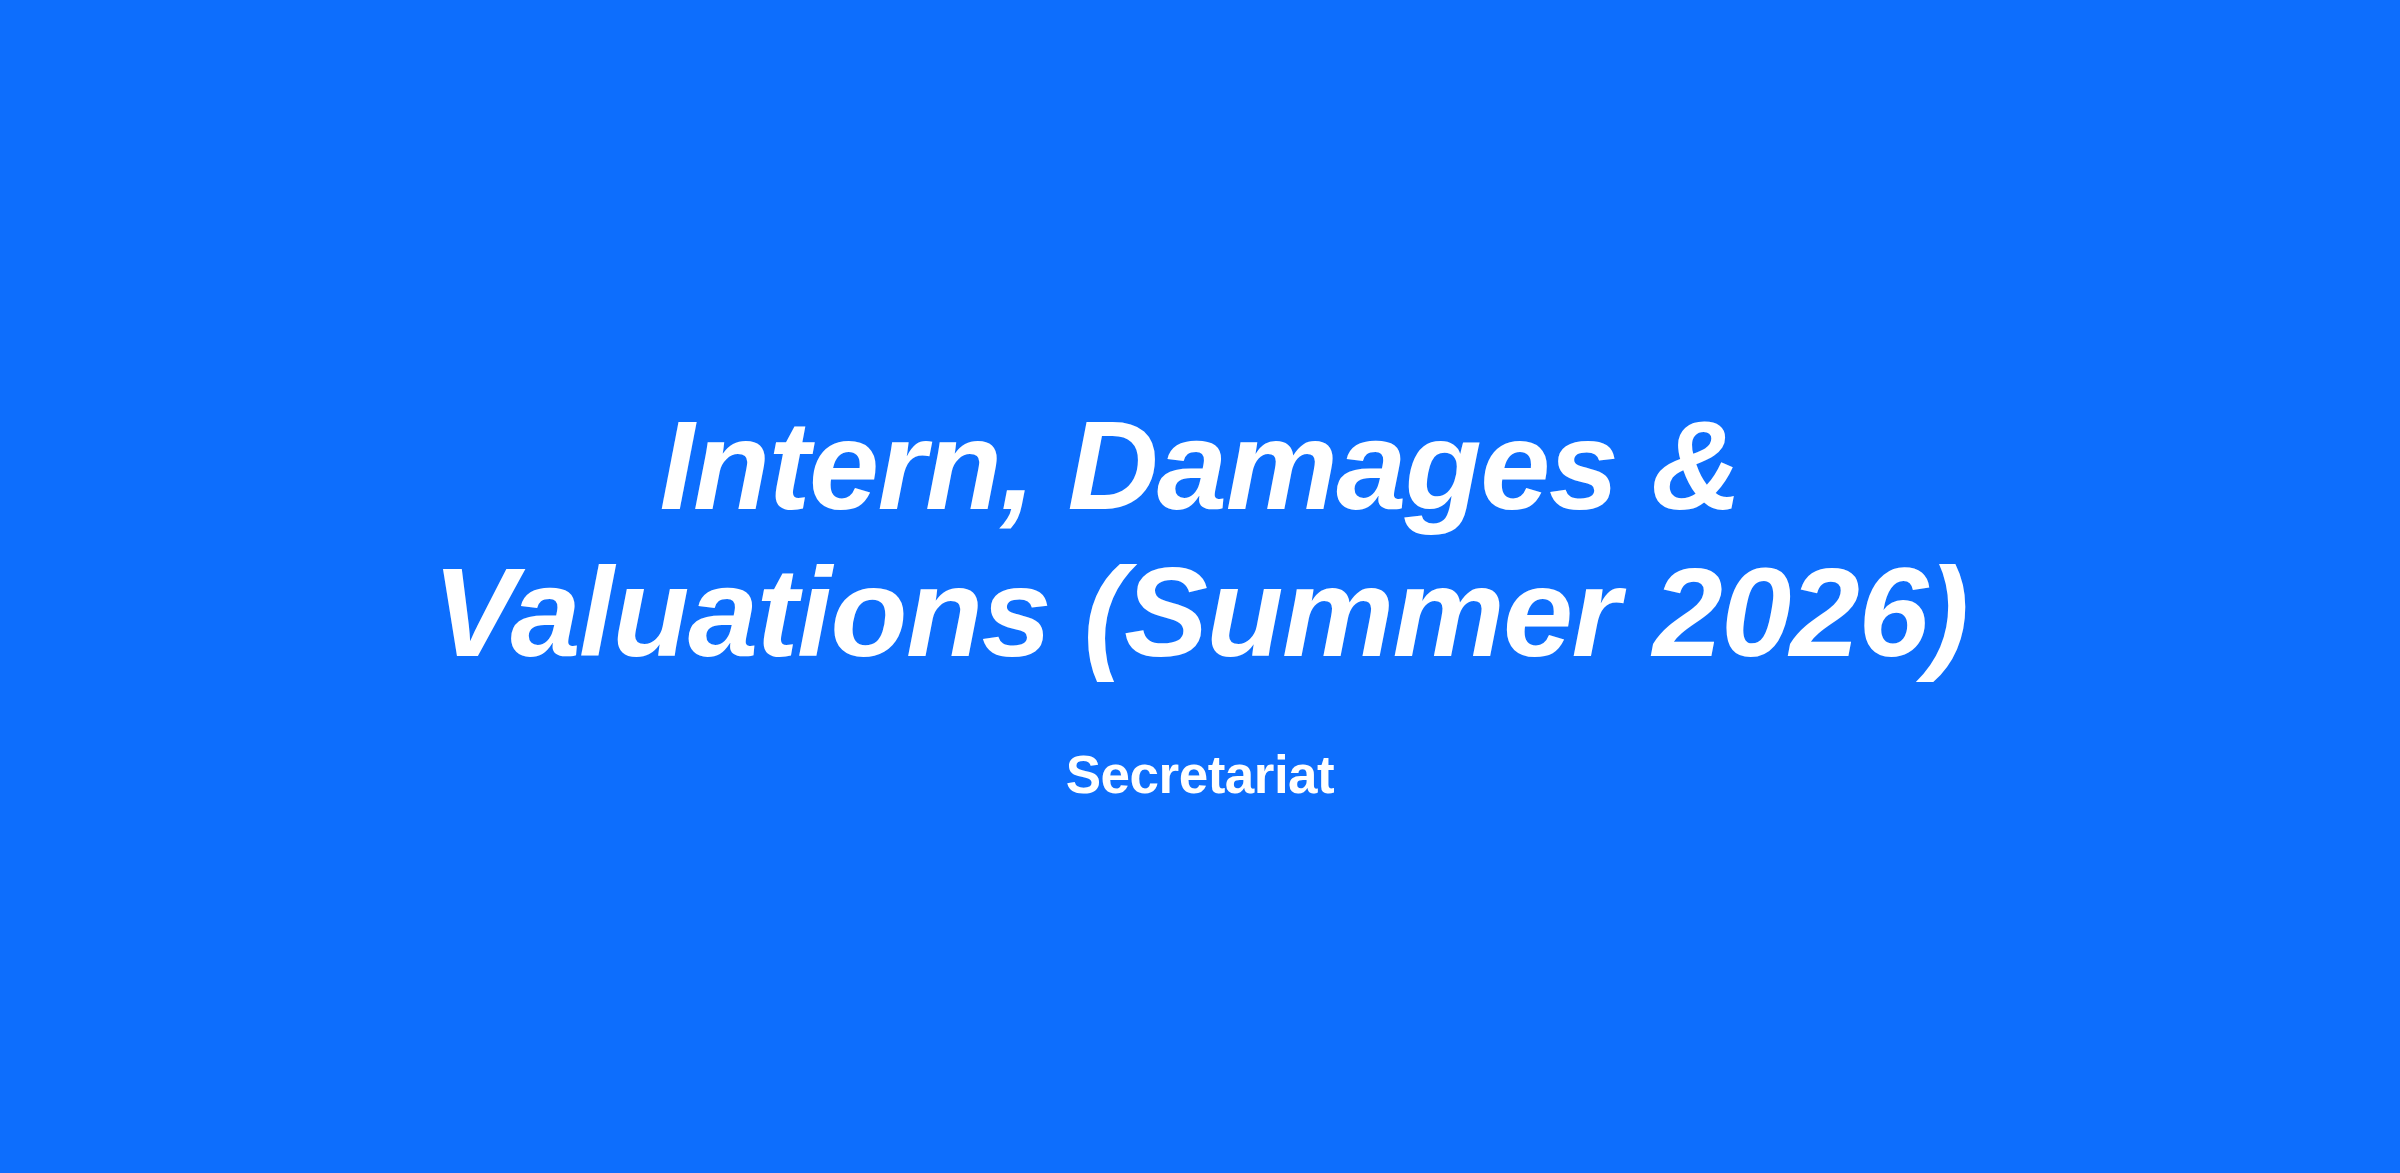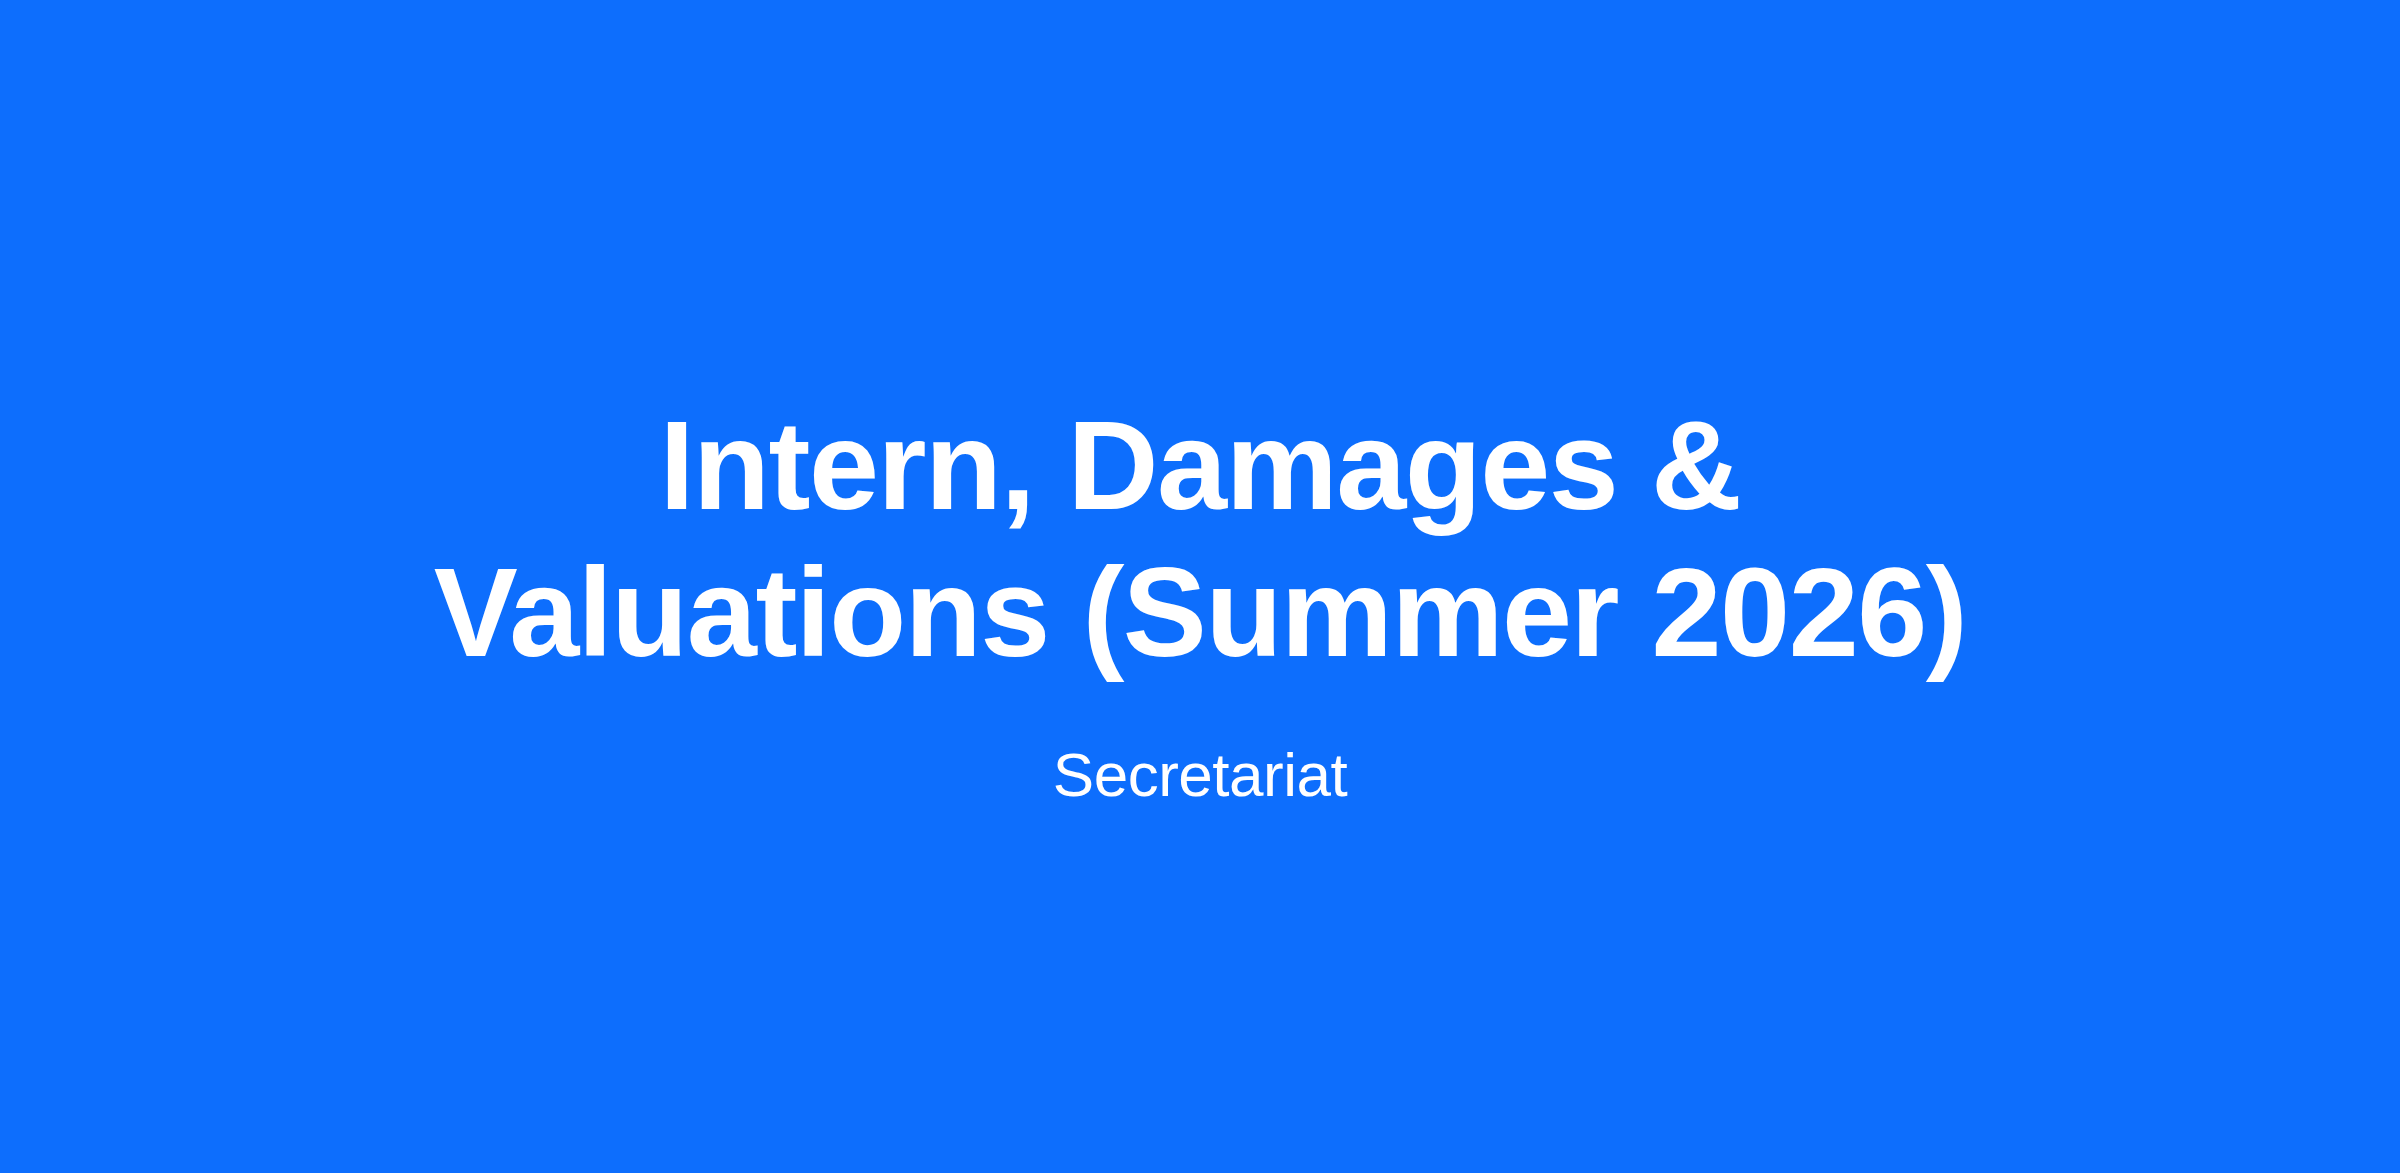--- a/index.html
+++ b/index.html
@@ -46,29 +46,30 @@
     margin: 0;
     width: 1640px;
     color: #ffffff;
     font-family: "Liberation Sans", sans-serif;
     font-size: 126px;
     font-weight: 700;
     line-height: 147px;
     letter-spacing: -1.5px;
     text-align: center;
     white-space: normal;
+    font-style: italic;
   }
 
   .hero-subtitle {
     margin: 16px;
     margin-top: 44px;
     color: #ffffff;
     font-family: "Liberation Sans", sans-serif;
-    font-size: 62px;
-    font-weight: 400;
+    font-size: 53px;
+    font-weight: 700;
     line-height: 90px;
     letter-spacing: -0.5px;
     text-align: center;
   }
 </style>
 </head>
 <body>
 
 <div class="hero-banner" style="background-color: rgb(13, 110, 253);">
 

